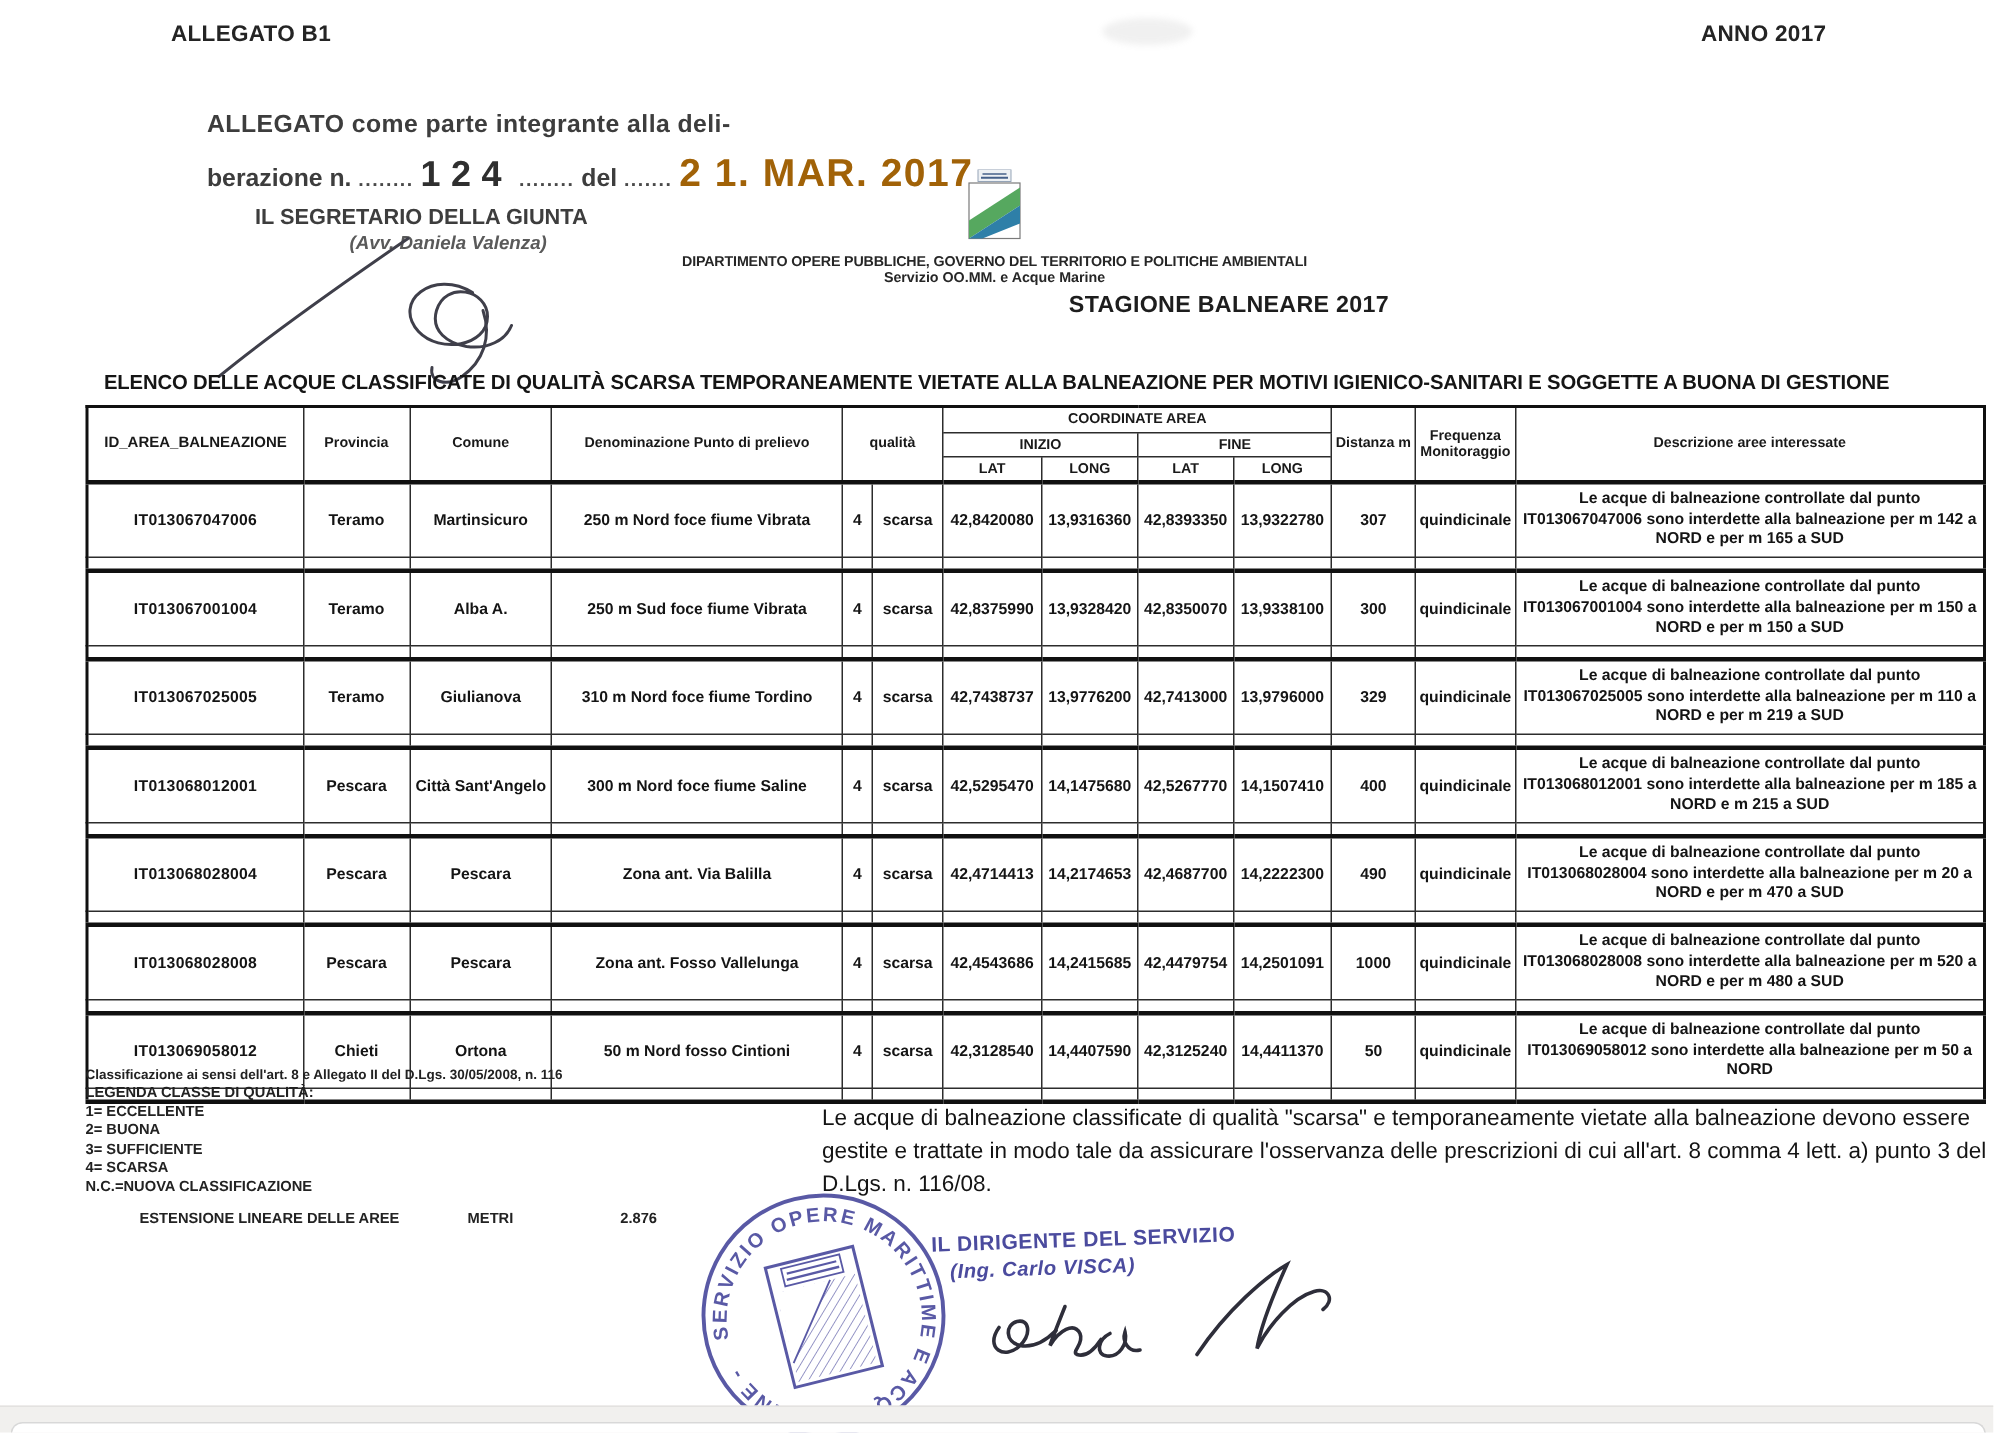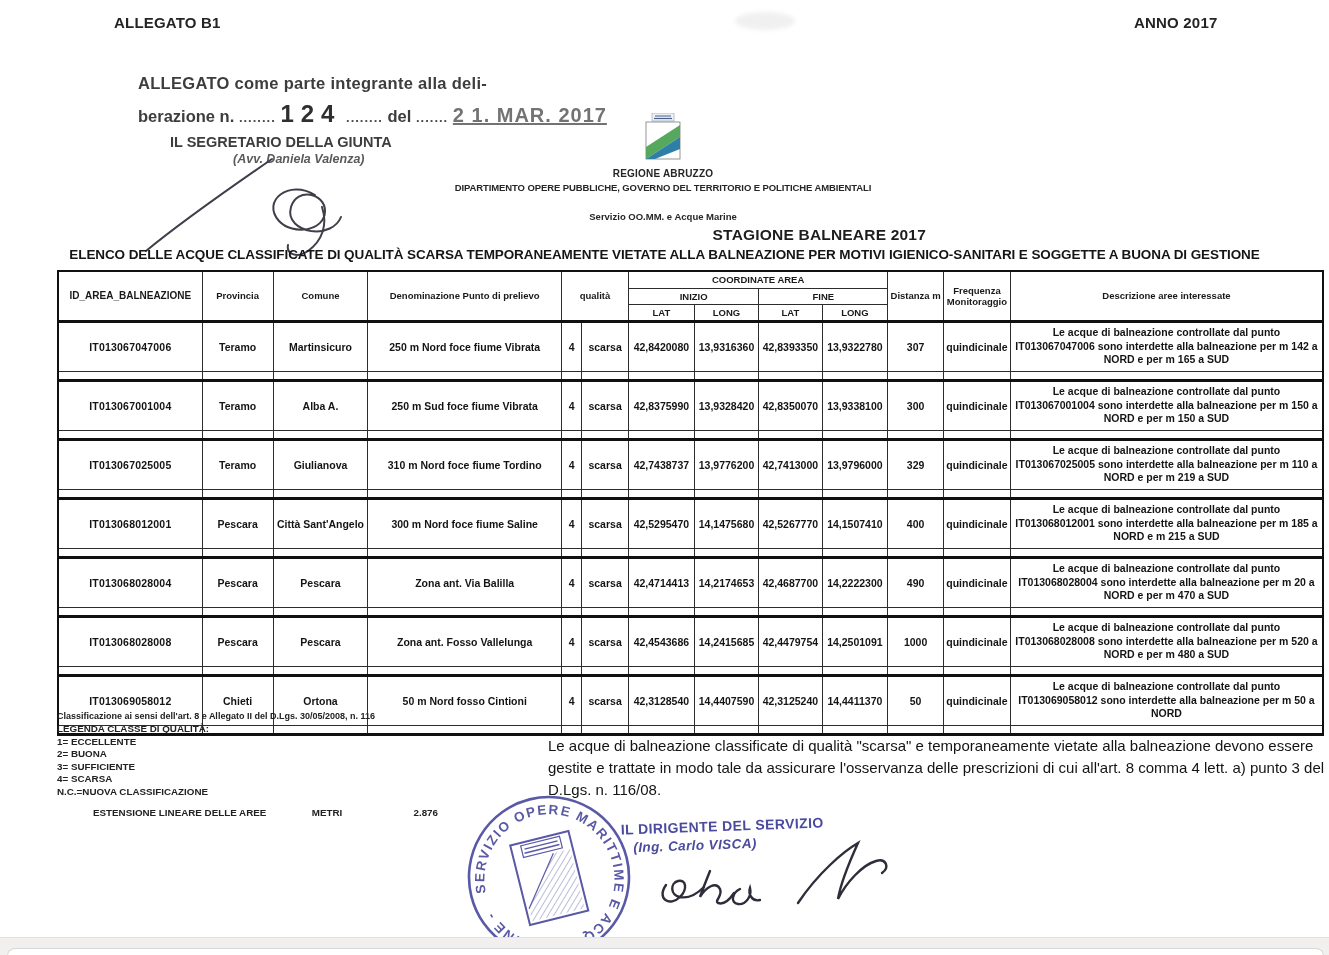--- a/index.html
+++ b/index.html
@@ -13,30 +13,30 @@
 
   
   .corner-label{font-size:15px;font-weight:bold;color:#242424;letter-spacing:.2px;}
 
   
   .delib{left:138px;top:74px;width:460px;color:#3d3d3d;}
   .delib-line1{font-size:16.5px;font-weight:bold;letter-spacing:.3px;}
   .delib-line2{font-size:16.5px;font-weight:bold;margin-top:7px;white-space:nowrap;}
   .delib-dots{font-size:13px;letter-spacing:1px;color:#4a4a4a;}
   .delib-num{font-size:24px;font-weight:bold;letter-spacing:7px;color:#2f2f2f;}
-  .delib-date{font-size:20px;font-weight:bold;letter-spacing:1px;color:#737373;text-decoration:underline;}
+  .delib-date{font-size:26px;font-weight:bold;letter-spacing:1px;color:#a16207;}
   .delib-role{font-size:14.5px;font-weight:bold;margin-top:6px;margin-left:32px;color:#3d3d3d;}
   .delib-name{font-size:12.5px;font-weight:bold;font-style:italic;color:#5a5a5a;margin-top:2px;margin-left:95px;}
 
   
   .org{left:400px;top:113px;width:526px;text-align:center;}
   .org-logo{display:inline-block;}
   .org-region{font-size:10px;font-weight:bold;color:#262626;margin-top:3px;letter-spacing:.2px;}
   .org-dept{font-size:9.5px;font-weight:bold;color:#262626;margin-top:3px;letter-spacing:-0.1px;}
-  .org-service{font-size:9.5px;font-weight:bold;color:#262626;margin-top:18px;}
+  .org-service{font-size:9.5px;font-weight:bold;color:#262626;margin-top:0;}
   .org-season{font-size:15.5px;font-weight:bold;color:#1d1d1d;margin-top:4px;letter-spacing:.2px;text-align:right;}
 
   
   .list-title{left:45px;top:247px;width:1239px;text-align:center;
     font-size:13.5px;font-weight:bold;color:#151515;letter-spacing:-0.1px;}
 
   
   .main-table{left:57px;top:270px;}
   table{border-collapse:collapse;table-layout:fixed;width:1267px;border:2.5px solid #101010;}
   th,td{border:1px solid #2c2c2c;padding:1px 2px;overflow:hidden;}
@@ -114,21 +114,20 @@
 
 <div class="abs org">
   <svg class="org-logo" width="36" height="48" viewBox="0 0 36 48">
     <rect x="7" y="0" width="22" height="8" fill="#eef1f4" stroke="#8a9bb0" stroke-width="0.6"></rect>
     <line x1="10" y1="3" x2="26" y2="3" stroke="#46618a" stroke-width="1"></line>
     <line x1="9" y1="5.5" x2="27" y2="5.5" stroke="#46618a" stroke-width="1.2"></line>
     <rect x="1" y="9" width="34" height="37" fill="#ffffff" stroke="#7a7a7a" stroke-width="0.8"></rect>
     <polygon points="1,34 35,12 35,24 1,46" fill="#56a85f"></polygon>
     <polygon points="1,46 35,24 35,36 10,46" fill="#2e7fa8"></polygon>
   </svg>
-  <div class="org-region">REGIONE ABRUZZO</div>
   <div class="org-dept">DIPARTIMENTO OPERE PUBBLICHE, GOVERNO DEL TERRITORIO E POLITICHE AMBIENTALI</div>
   <div class="org-service">Servizio  OO.MM. e Acque Marine</div>
   <div class="org-season">STAGIONE BALNEARE 2017</div>
 </div>
 
 <div class="abs list-title">ELENCO DELLE ACQUE CLASSIFICATE DI QUALITÀ SCARSA TEMPORANEAMENTE VIETATE ALLA BALNEAZIONE PER MOTIVI IGIENICO-SANITARI E SOGGETTE A BUONA DI GESTIONE</div>
 
 <div class="abs main-table">
   <table>
     <colgroup>

